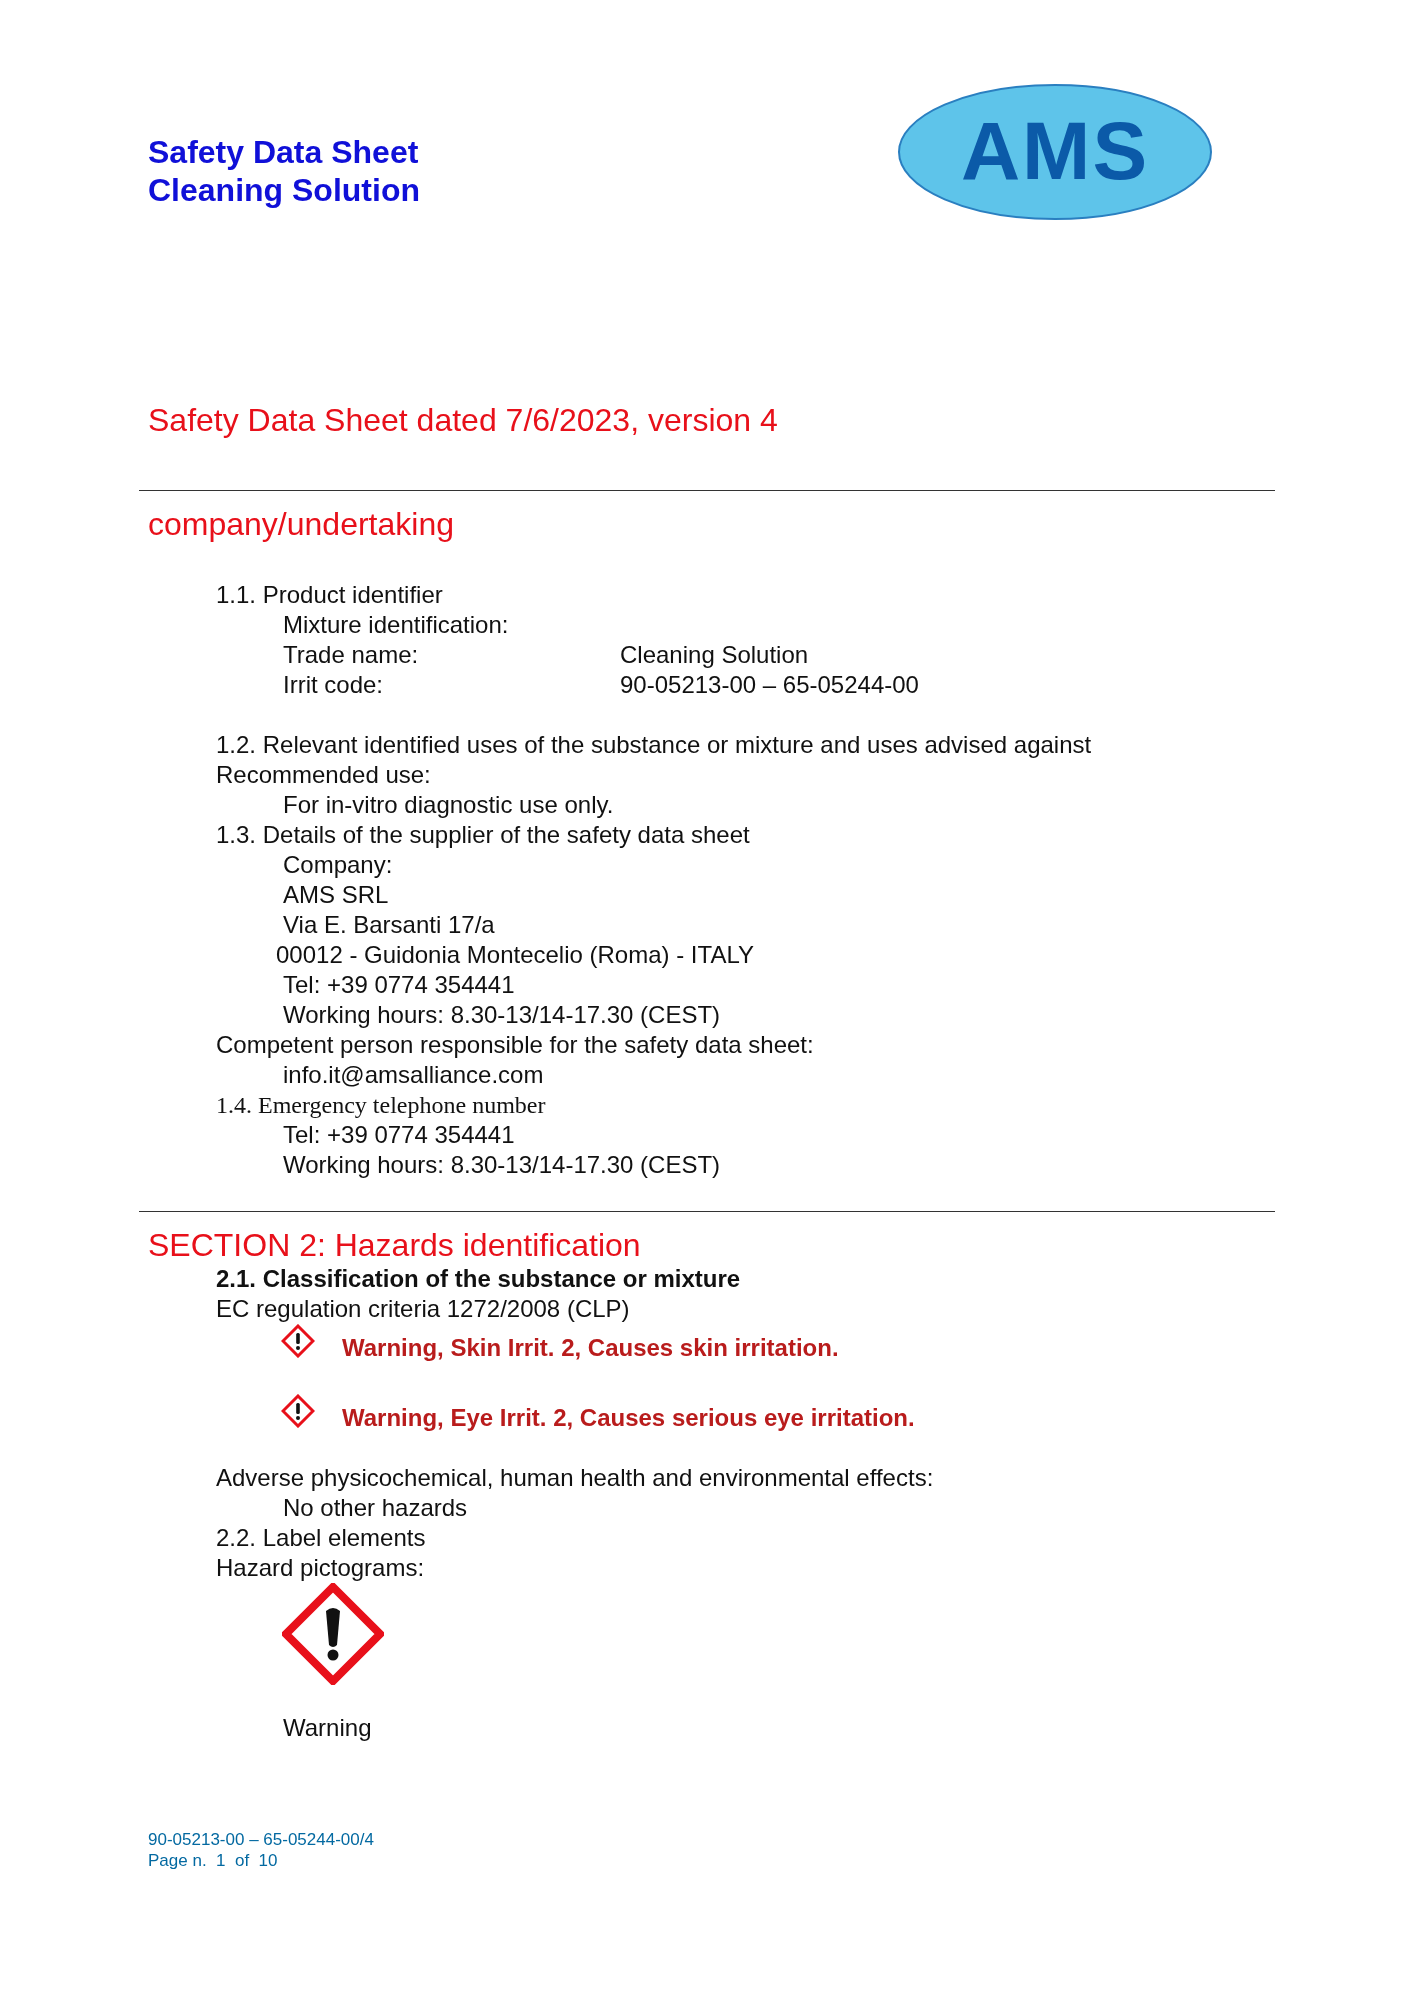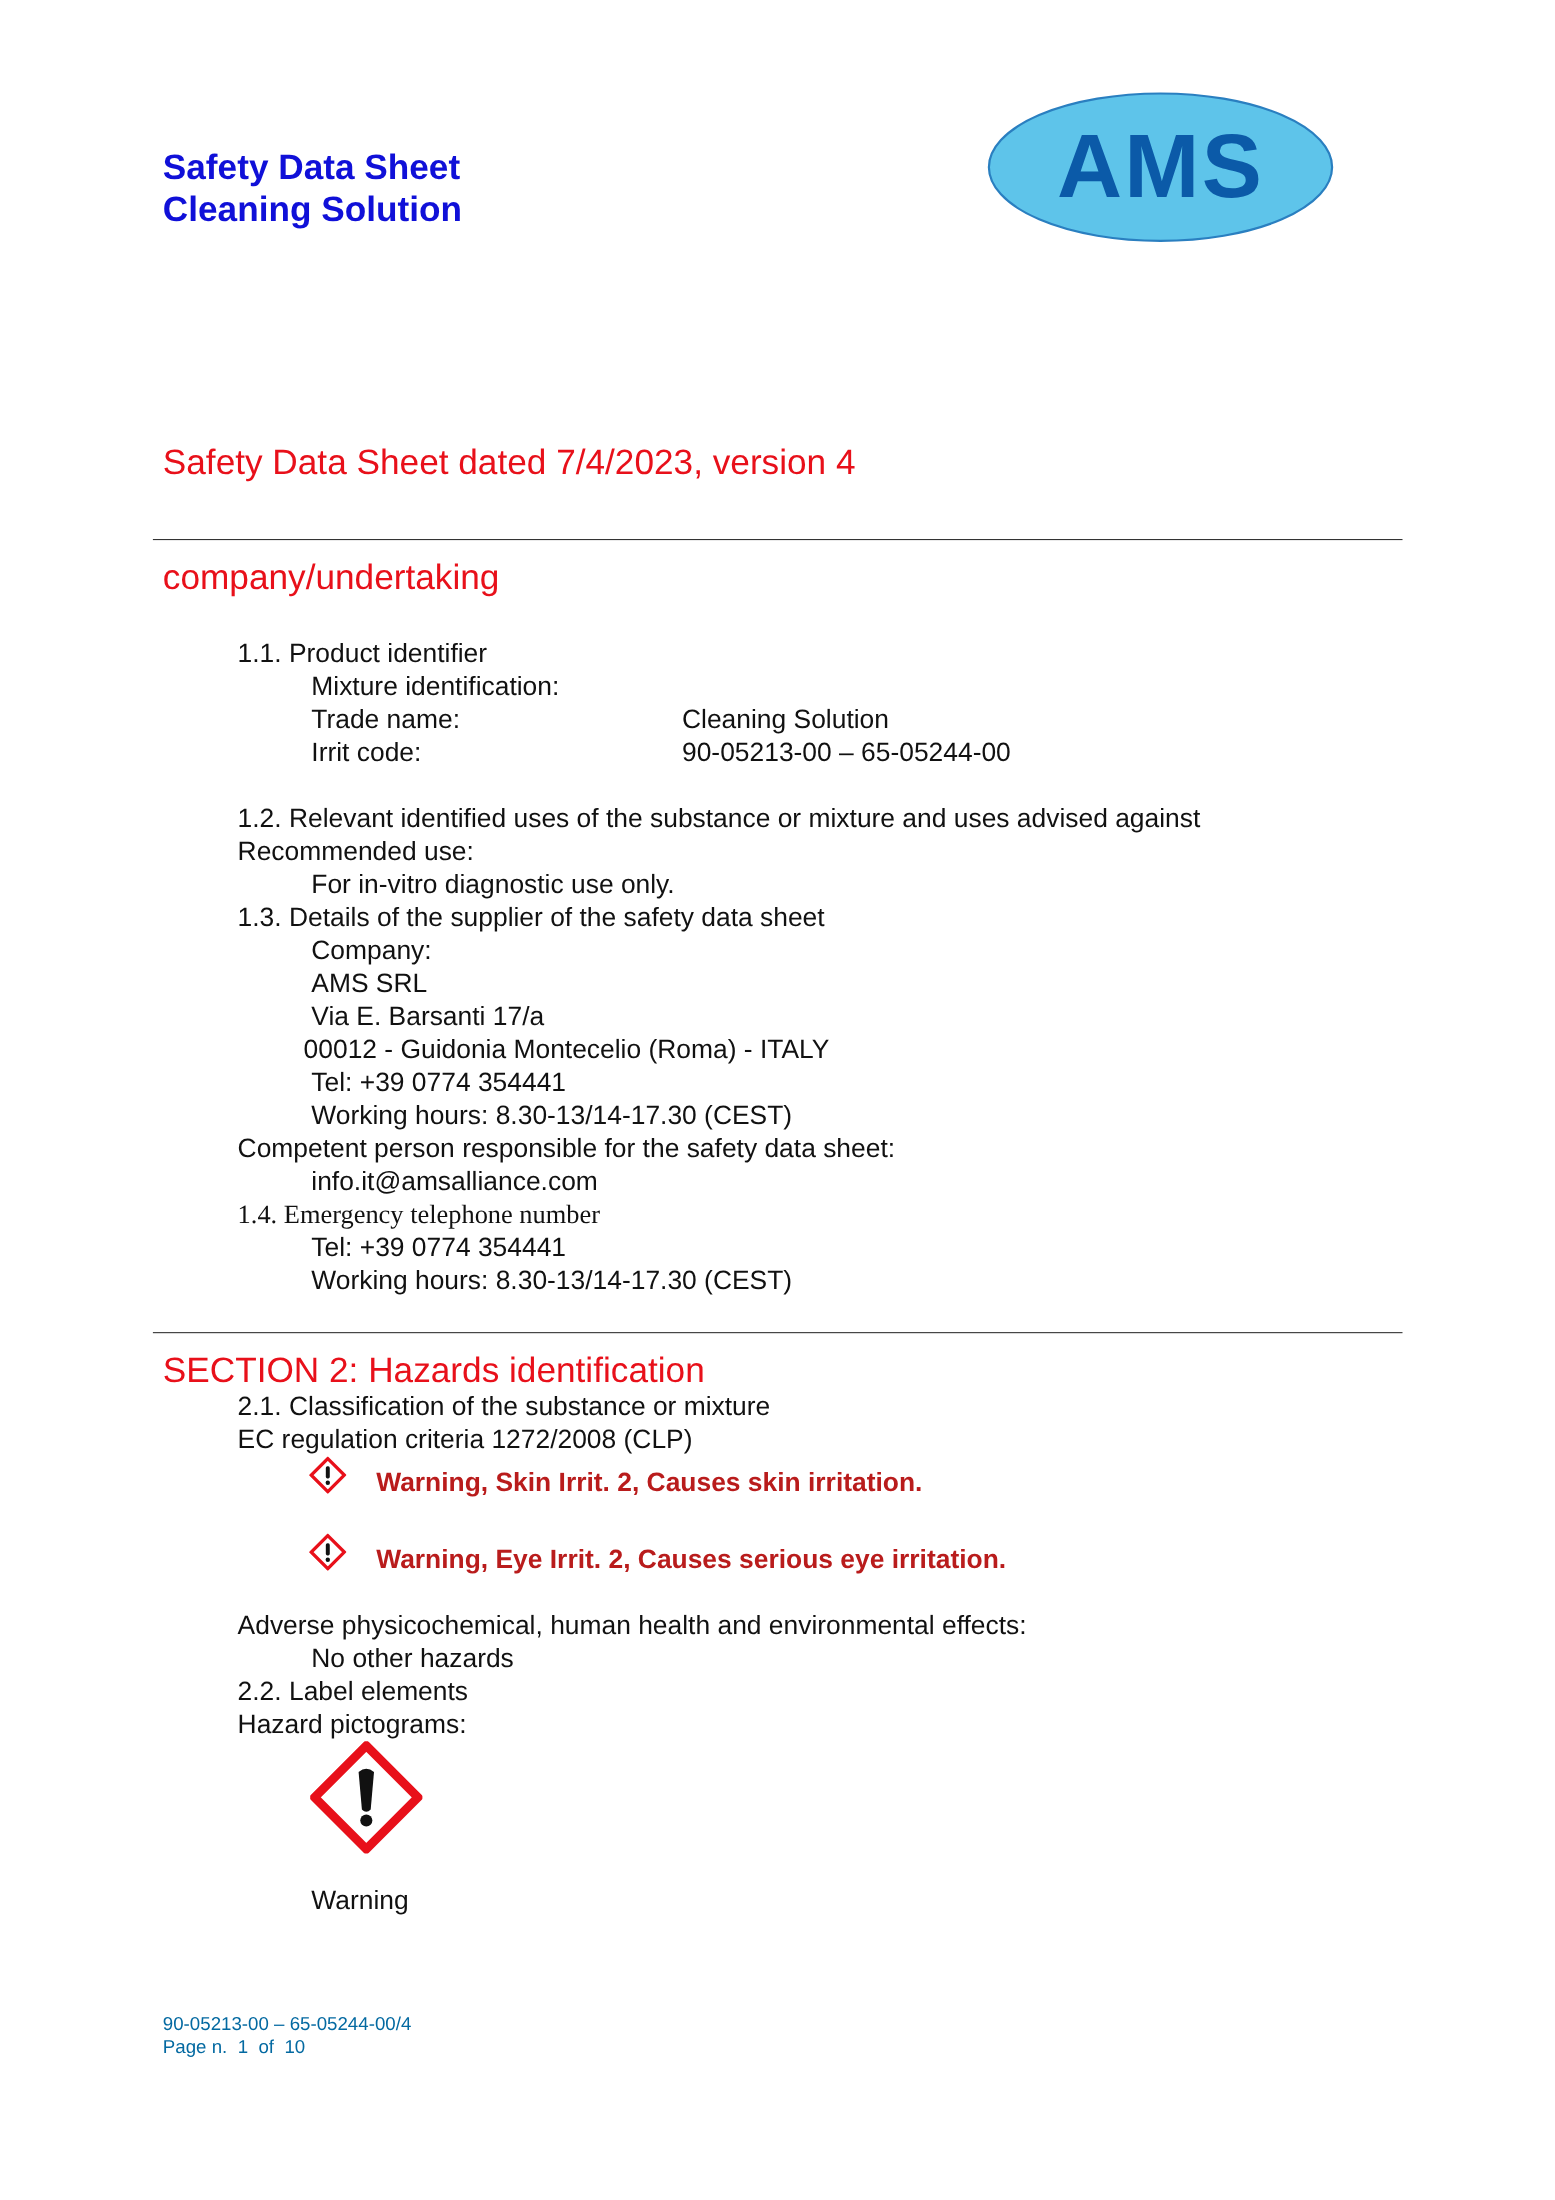--- a/index.html
+++ b/index.html
@@ -24,21 +24,21 @@
   <div>Cleaning Solution</div>
 </div>
 
 <div class="abs logo">
   <svg width="318" height="140" viewBox="0 0 318 140">
     <ellipse cx="159" cy="70" rx="156" ry="67" fill="#5ec4ea" stroke="#2a7fc0" stroke-width="2"></ellipse>
     <text x="159" y="97" text-anchor="middle" font-family="Liberation Sans, sans-serif" font-weight="bold" font-size="82" fill="#0b5aa8" letter-spacing="2">AMS</text>
   </svg>
 </div>
 
-<div class="abs sds-date red">Safety Data Sheet dated 7/4/2023, version 4</div>
+<div class="abs sds-date red">Safety Data Sheet dated 7/6/2023, version 4</div>
 
 <div class="rule" style="top:490px;"></div>
 
 <div class="abs sec-title red" style="top:505px;">
   <div>company/undertaking</div>
 </div>
 
 <div class="abs body-txt" style="left:216px; top:580px;">1.1. Product identifier</div>
 <div class="abs body-txt" style="left:283px; top:610px;">Mixture identification:</div>
 <div class="abs body-txt" style="left:283px; top:640px;">Trade name:</div>
@@ -61,21 +61,21 @@
 <div class="abs body-txt" style="left:283px; top:1060px;">info.it@amsalliance.com</div>
 
 <div class="abs body-txt" style="left:216px; top:1090px;font-family:Liberation Serif, serif;">1.4. Emergency telephone number</div>
 <div class="abs body-txt" style="left:283px; top:1120px;">Tel: +39 0774 354441</div>
 <div class="abs body-txt" style="left:283px; top:1150px;">Working hours: 8.30-13/14-17.30 (CEST)</div>
 
 <div class="rule" style="top:1211px;"></div>
 
 <div class="abs sec-title red" style="top:1226px;">SECTION 2: Hazards identification</div>
 
-<div class="abs body-txt" style="left:216px; top:1264px;">2.1. Classification of the substance or mixture</div>
+<div class="abs body-txt" style="left:216px; top:1264px;font-weight:bold;">2.1. Classification of the substance or mixture</div>
 <div class="abs body-txt" style="left:216px; top:1294px;">EC regulation criteria 1272/2008 (CLP)</div>
 
 <div class="abs" style="left:281px; top:1324px; width:34px; height:34px;">
   <svg width="34" height="34" viewBox="0 0 34 34">
     <polygon points="17,2 32,17 17,32 2,17" fill="#fff" stroke="#e8101a" stroke-width="3"></polygon>
     <rect x="15.2" y="9" width="3.6" height="11" rx="1.5" fill="#111"></rect>
     <circle cx="17" cy="24" r="2" fill="#111"></circle>
   </svg>
 </div>
 <div class="abs bold-txt" style="left:342px; top:1333px;">Warning, Skin Irrit. 2, Causes skin irritation.</div>

